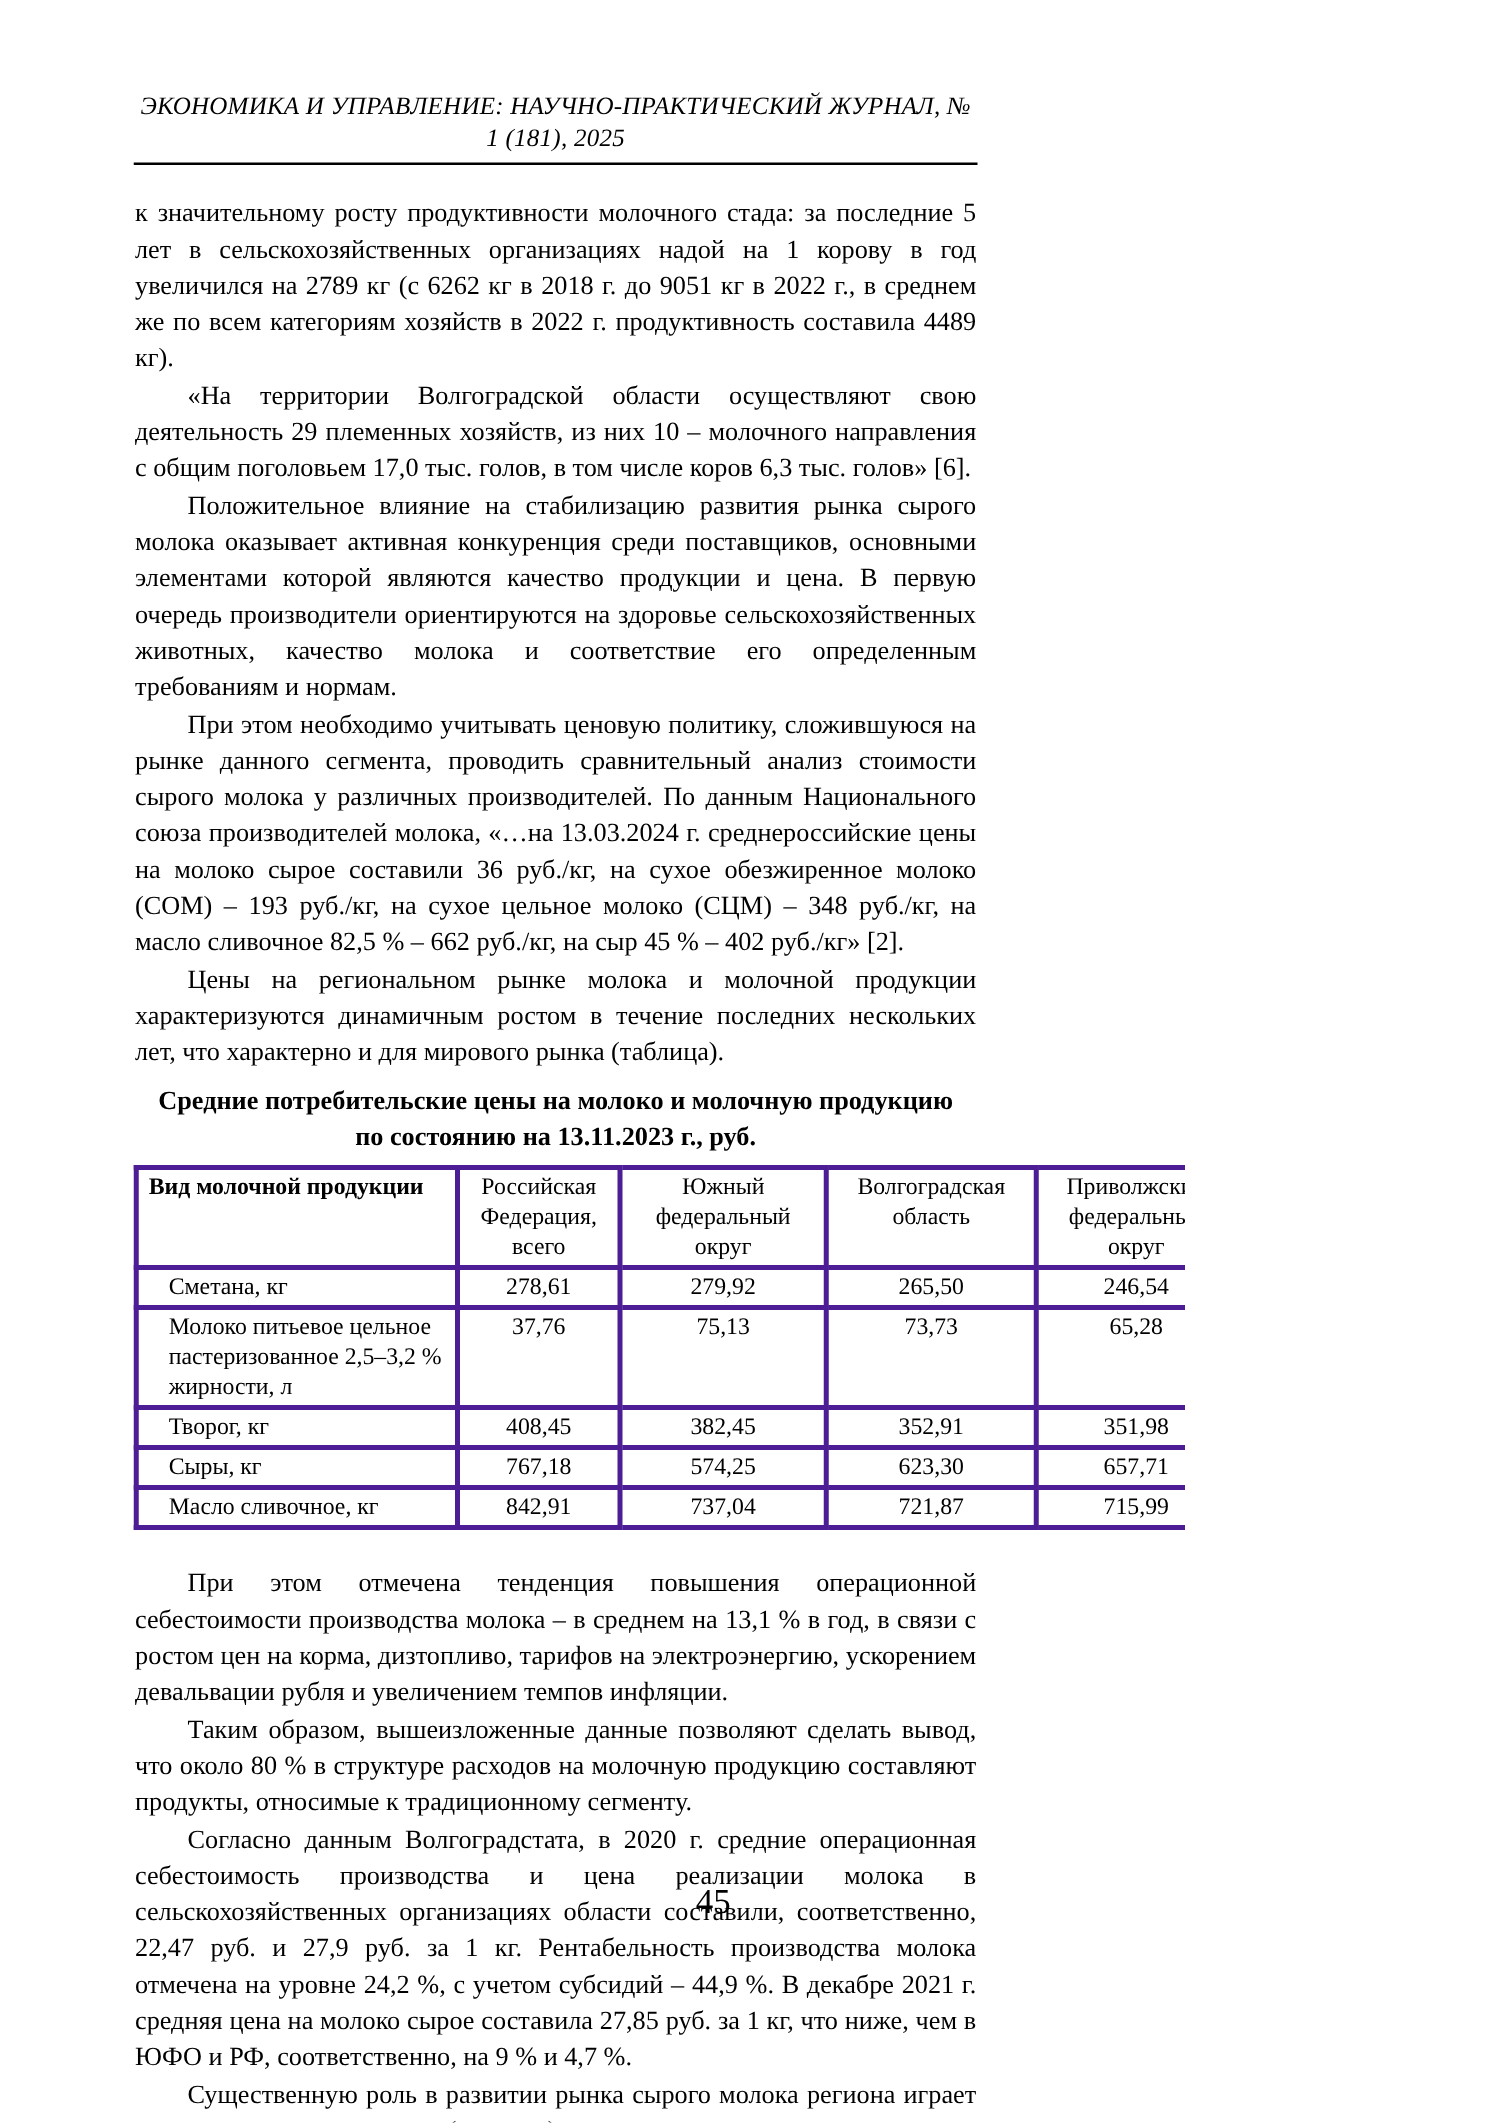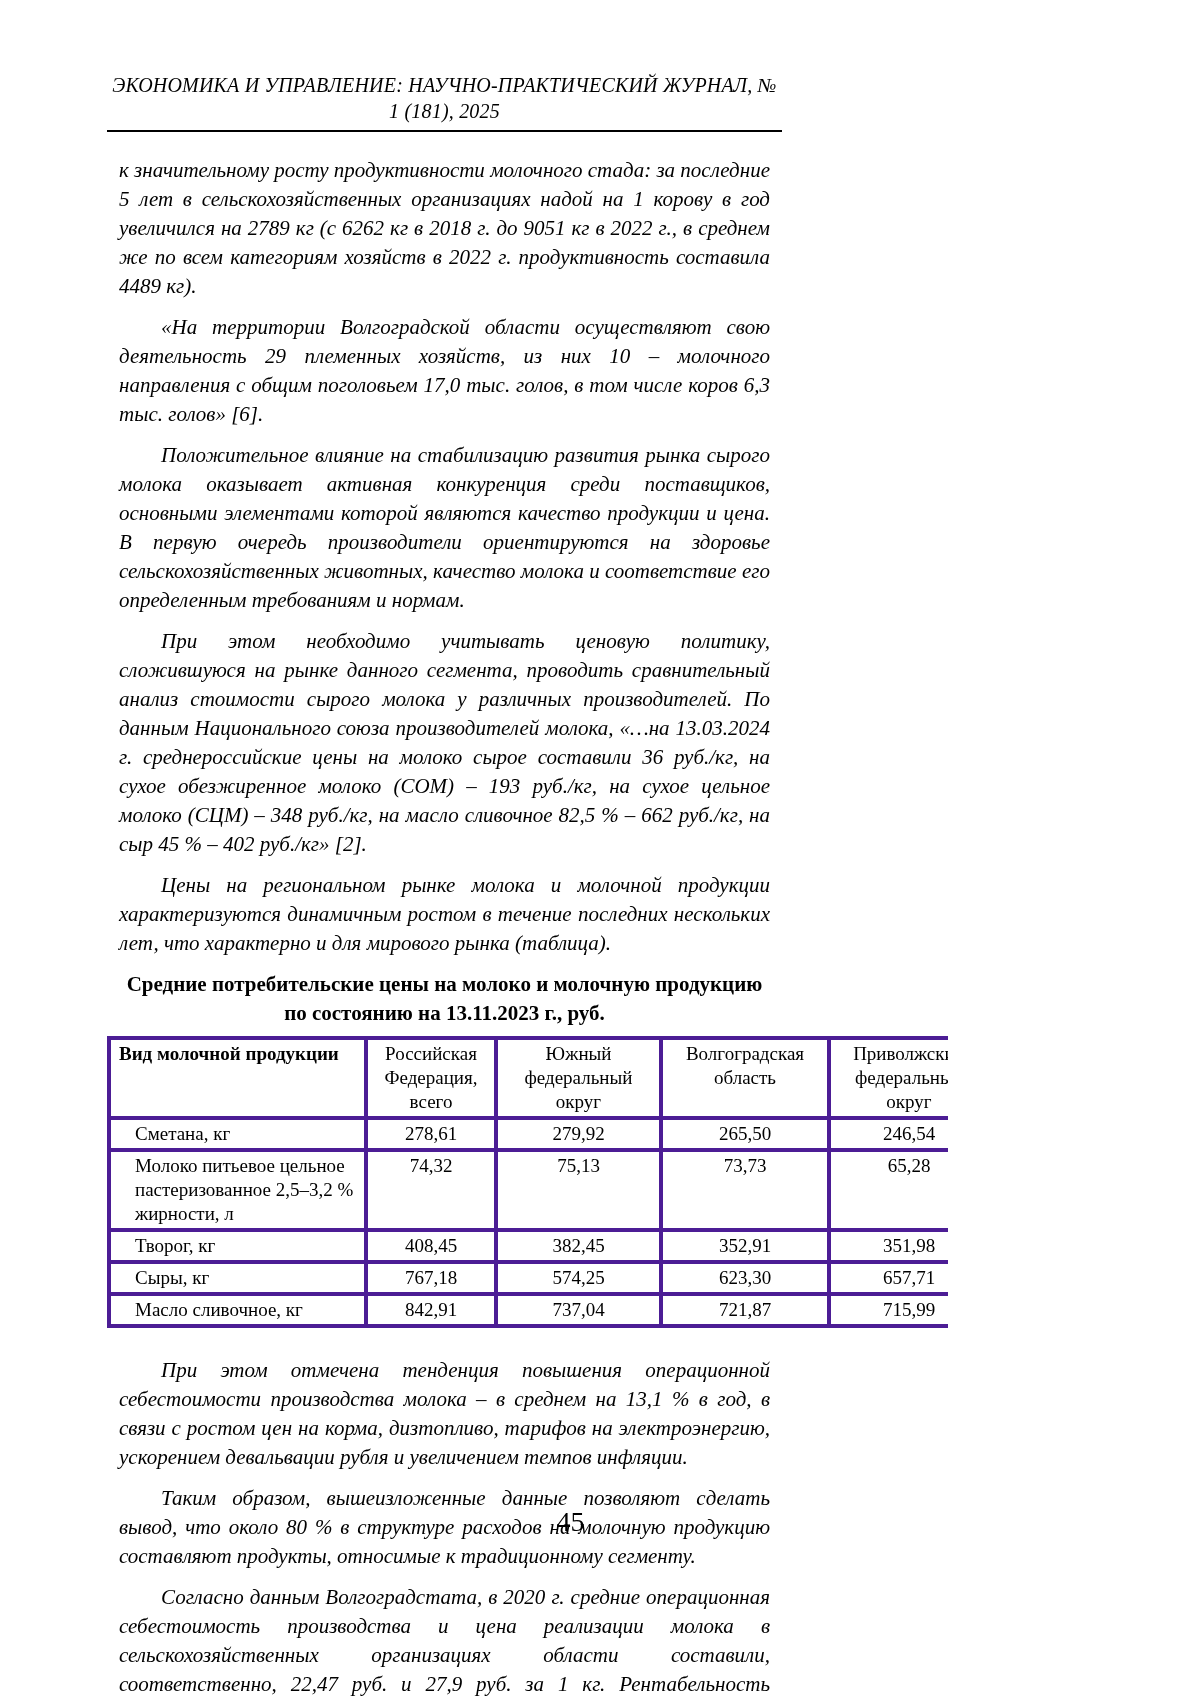--- a/index.html
+++ b/index.html
@@ -30,23 +30,22 @@
     border-bottom: 2px solid #000;
     margin-bottom: 24px;
     letter-spacing: 0.2px;
   }
   .article-body {
     font-size: 21px;
     line-height: 29px;
     text-align: justify;
   }
   .para {
-    margin: 12px;
+    margin: 1px;
     text-indent: 42px;
-    font-style: italic;
   }
   .para.no-indent {
     text-indent: 0;
   }
   .table-title {
     font-weight: bold;
     text-align: center;
     font-size: 21px;
     line-height: 29px;
     margin: 10px 0 8px 0;
@@ -133,21 +132,21 @@
       <tbody>
         <tr>
           <td class="product">Сметана, кг</td>
           <td>278,61</td>
           <td>279,92</td>
           <td>265,50</td>
           <td>246,54</td>
         </tr>
         <tr>
           <td class="product">Молоко питьевое цельное пастеризованное 2,5–3,2 % жирности, л</td>
-          <td>74,32</td>
+          <td>37,76</td>
           <td>75,13</td>
           <td>73,73</td>
           <td>65,28</td>
         </tr>
         <tr>
           <td class="product">Творог, кг</td>
           <td>408,45</td>
           <td>382,45</td>
           <td>352,91</td>
           <td>351,98</td>

